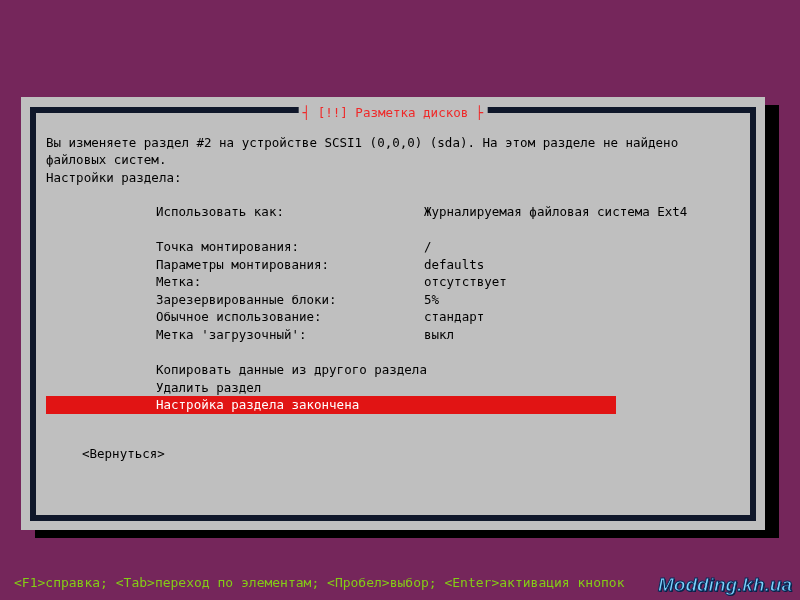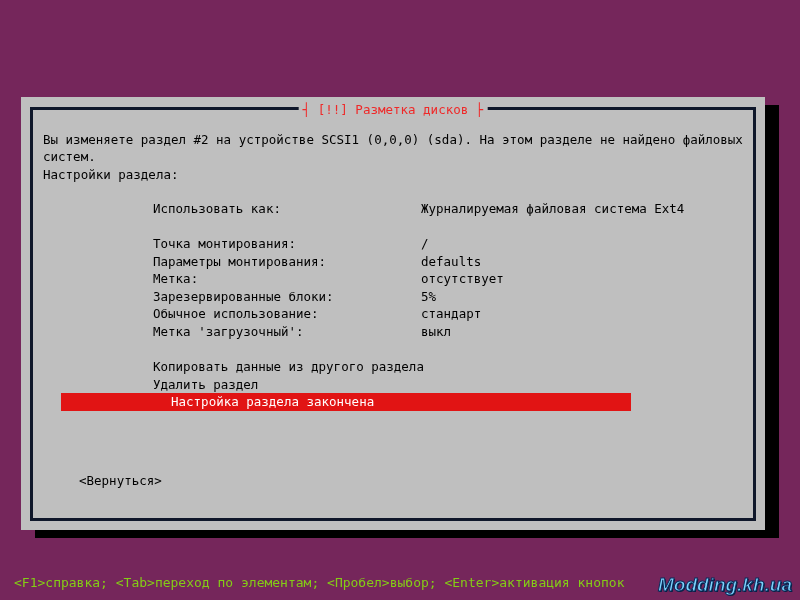--- a/index.html
+++ b/index.html
@@ -22,21 +22,21 @@
   .dialog {
     position: absolute;
     top: 97px;
     left: 21px;
     width: 744px;
     height: 433px;
     background: #bfbfbf;
     padding: 10px 9px 9px 9px;
   }
   .frame {
-    border: 3px solid #0f172a;
+    border: 6px solid #0f172a;
     width: 100%;
     height: 100%;
     position: relative;
     padding: 22px 10px 10px 10px;
   }
   .title {
     position: absolute;
     top: -8px;
     left: 50%;
     transform: translateX(-50%);
@@ -71,24 +71,23 @@
   }
   .selected {
     background: #e11414;
     color: #fff;
     padding-left: 110px;
     padding-right: 16px;
     display: inline-block;
     min-width: 570px;
     line-height: 1.45;
     cursor: pointer;
-    margin-left: 18px;
   }
   .back {
-    margin-top: 62px;
+    margin-top: 32px;
     padding-left: 36px;
     cursor: pointer;
   }
   .helpbar {
     position: absolute;
     left: 0;
     bottom: 10px;
     width: 100%;
     color: #84cc16;
     padding-left: 14px;

